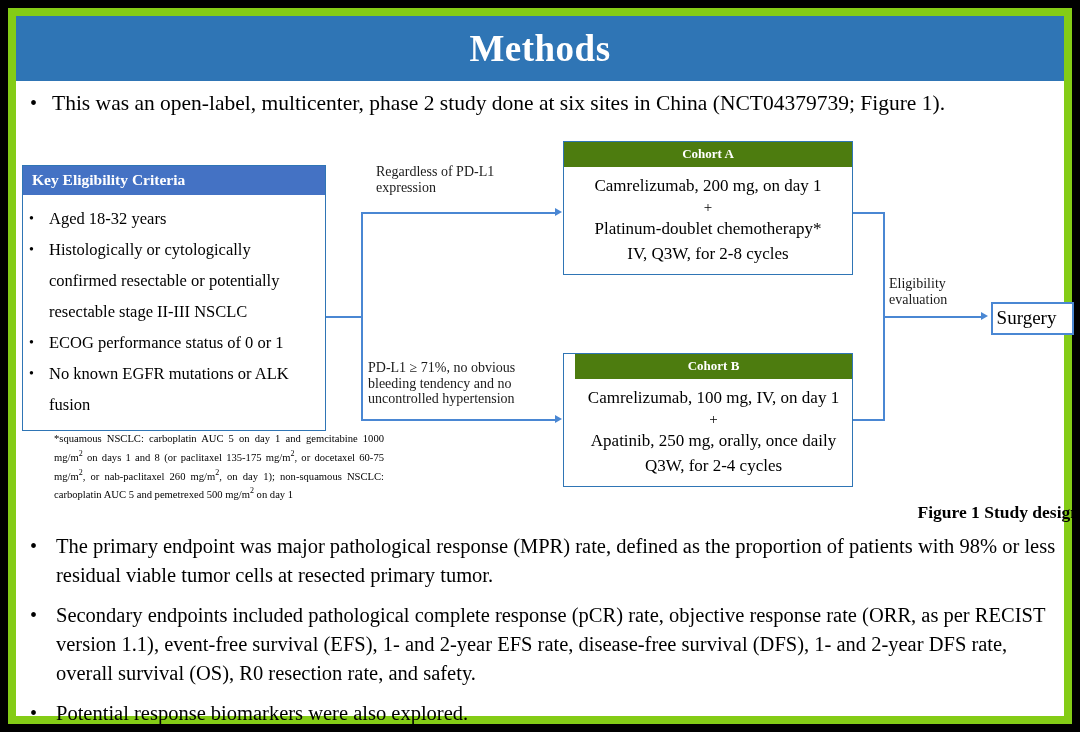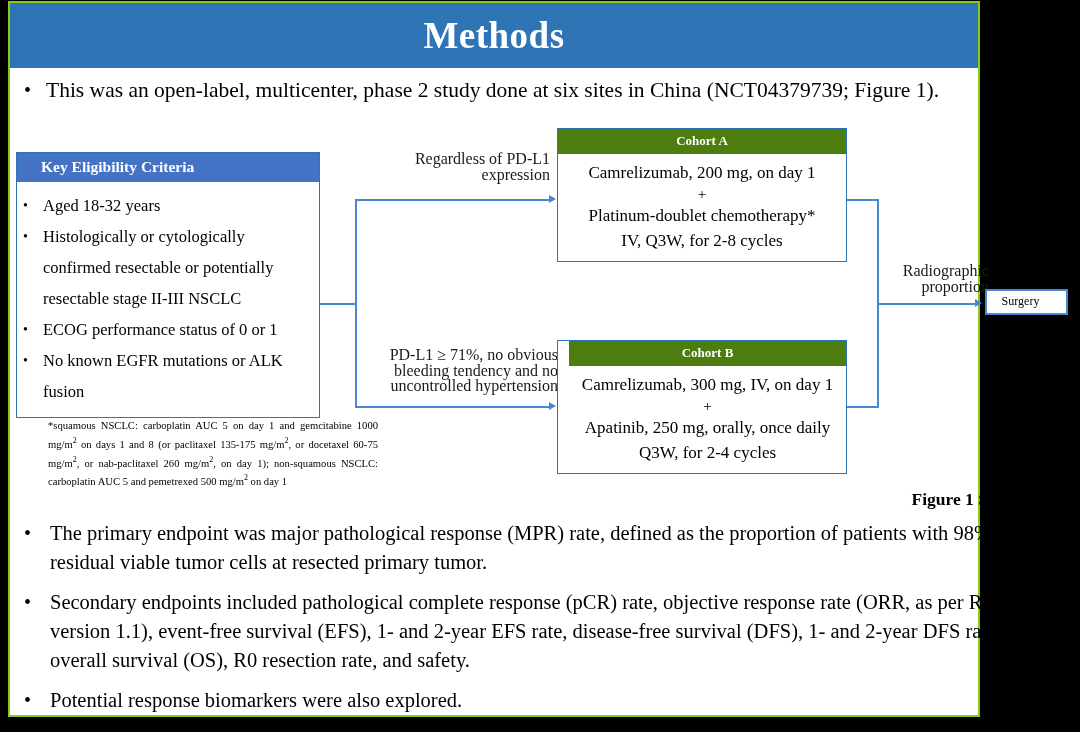--- a/index.html
+++ b/index.html
@@ -4,24 +4,24 @@
 <style>
   html,body{margin:0;padding:0;}
   body{
     width:1080px;height:732px;
     background:#000000;
     font-family:"Liberation Serif", serif;
     overflow:hidden;
   }
   .slide{
     position:absolute;
-    left:8px;top:1px;
-    width:972px;height:716px;
-    background:#ffffff;
-    border:2px solid #84cc16;
+    left:8px;top:8px;
+    width:1064px;height:716px;
+    background:#ffffff;
+    border:8px solid #84cc16;
     box-sizing:border-box;
   }
   
   .title-bar{
     position:absolute;left:0;top:0;
     width:100%;height:65px;
     background:#2f75b5;
     display:flex;align-items:center;justify-content:center;
   }
   .title-bar .title{
@@ -52,21 +52,21 @@
     position:absolute;left:6px;top:37px;
     width:304px;
     border:1px solid #2f75b5;
     background:#ffffff;
     box-sizing:border-box;
   }
   .elig .hdr{
     background:#4472c4;
     color:#ffffff;
     font-size:15.5px;font-weight:bold;
-    padding:5px 8px 6px 24px;
+    padding:5px 8px 6px 9px;
   }
   .elig .body{padding:8px 6px 10px 6px;}
   .elig-item{
     display:flex;align-items:flex-start;
     font-size:16.5px;line-height:31px;
   }
   .elig-item .bd{flex:0 0 20px;font-size:14px;}
   .elig-item .tx{flex:1;}
   
   .footnote{
@@ -97,29 +97,29 @@
   .cohort .plus{font-size:15px;line-height:18px;}
   #cohort-a{left:547px;top:13px;}
   #cohort-b{left:547px;top:225px;padding-left:11px;}
   
   .surgery{
     position:absolute;left:975px;top:174px;
     width:83px;
     border:2px solid #4a87d3;
     background:#ffffff;
     text-align:center;
-    font-size:12px;
+    font-size:19px;
     padding:3px 12px 4px 0;
     box-sizing:border-box;
   }
   
   .conn-label{
     position:absolute;
-    text-align:right;
-    font-size:16px;line-height:15.5px;
+    text-align:left;
+    font-size:14px;line-height:15.5px;
     color:#1a1a1a;
   }
   #label-regardless{left:360px;top:36px;width:180px;}
   #label-pdl1{left:352px;top:232px;width:196px;}
   #label-radio{left:873px;top:148px;width:106px;}
   
   .ln-h,.ln-v{position:absolute;background:#4a87d3;}
   .ln-h{height:1.5px;}
   .ln-v{width:1.5px;}
   .arrow{
@@ -205,33 +205,33 @@
         <div class="ln">Camrelizumab, 200 mg, on day 1</div>
         <div class="plus">+</div>
         <div class="ln">Platinum-doublet chemotherapy*</div>
         <div class="ln">IV, Q3W, for 2-8 cycles</div>
       </div>
     </div>
 
     <div class="cohort" id="cohort-b">
       <div class="hdr">Cohort B</div>
       <div class="body">
-        <div class="ln">Camrelizumab, 300 mg, IV, on day 1</div>
+        <div class="ln">Camrelizumab, 100 mg, IV, on day 1</div>
         <div class="plus">+</div>
         <div class="ln">Apatinib, 250 mg, orally, once daily</div>
         <div class="ln">Q3W, for 2-4 cycles</div>
       </div>
     </div>
 
     <div class="ln-h" style="left:837px;top:84px;width:32px;"></div>
     <div class="ln-h" style="left:837px;top:291px;width:32px;"></div>
     <div class="ln-v" style="left:867px;top:84px;height:208px;"></div>
     <div class="ln-h" style="left:867px;top:188px;width:100px;"></div>
     <div class="arrow" style="left:965px;top:183.5px;"></div>
-    <div class="conn-label" id="label-radio">Radiographic proportion</div>
+    <div class="conn-label" id="label-radio">Eligibility evaluation</div>
 
     <div class="surgery">
       <span>Surgery</span>
     </div>
   </div>
 
   <div class="caption">Figure 1 Study design</div>
 
   <div class="bottom">
     <div class="b-item">

